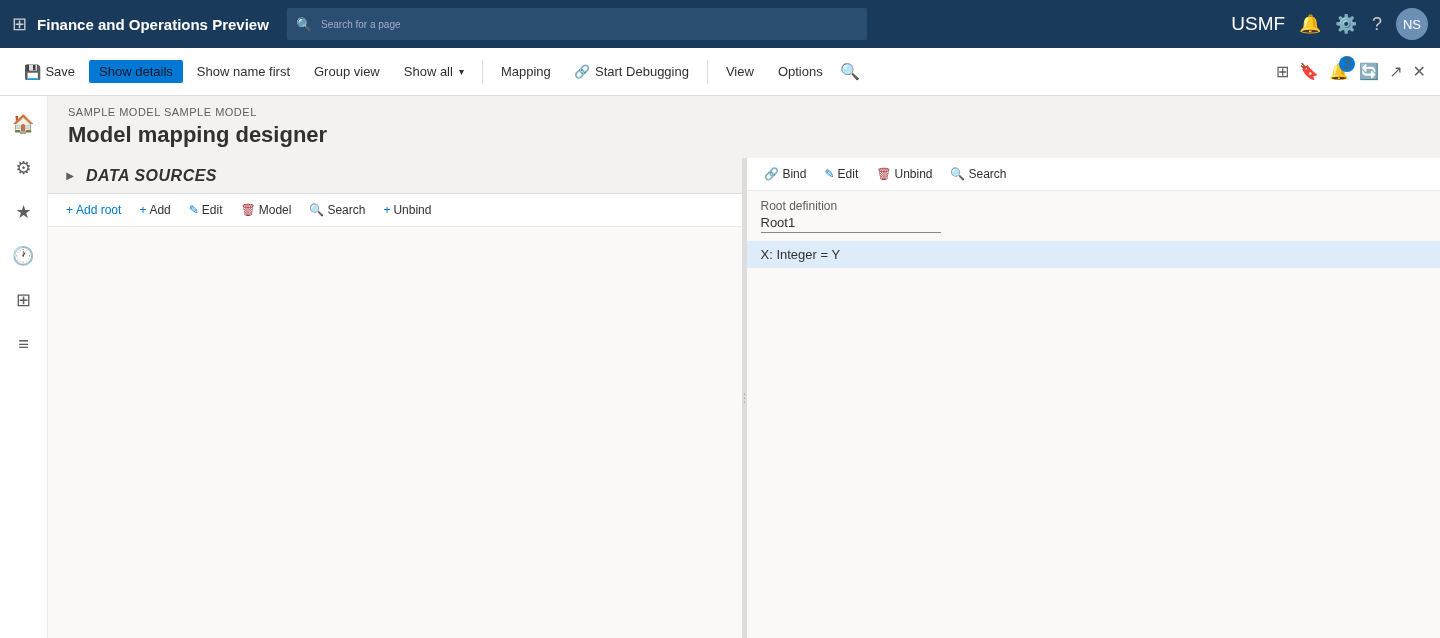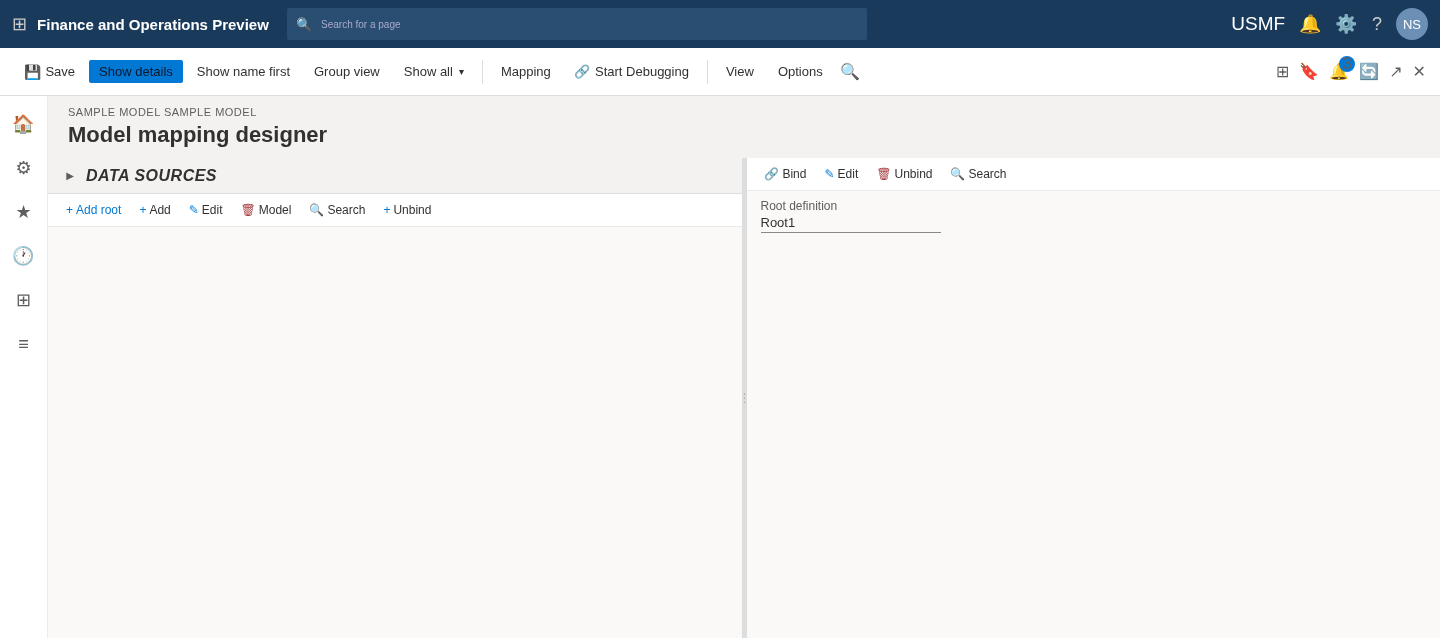--- a/index.html
+++ b/index.html
@@ -322,17 +322,22 @@
             <span class="icon" style="color:#0078d4;">🔍</span>
             <span>Search</span>
           </button>
         </div>
 
         <div class="root-def">
           <div style="font-size:12px; color:#605e5c;">Root definition</div>
           <input class="root-input" type="text" value="Root1" style="">
         </div>
 
+        <div class="dm-data-list">
+          <div class="dm-row selected">
+            <span>X: Integer = Y</span>
+          </div>
+        </div>
       </div>
 
     </div>
   </div>
 </div>
 
 </body></html>

